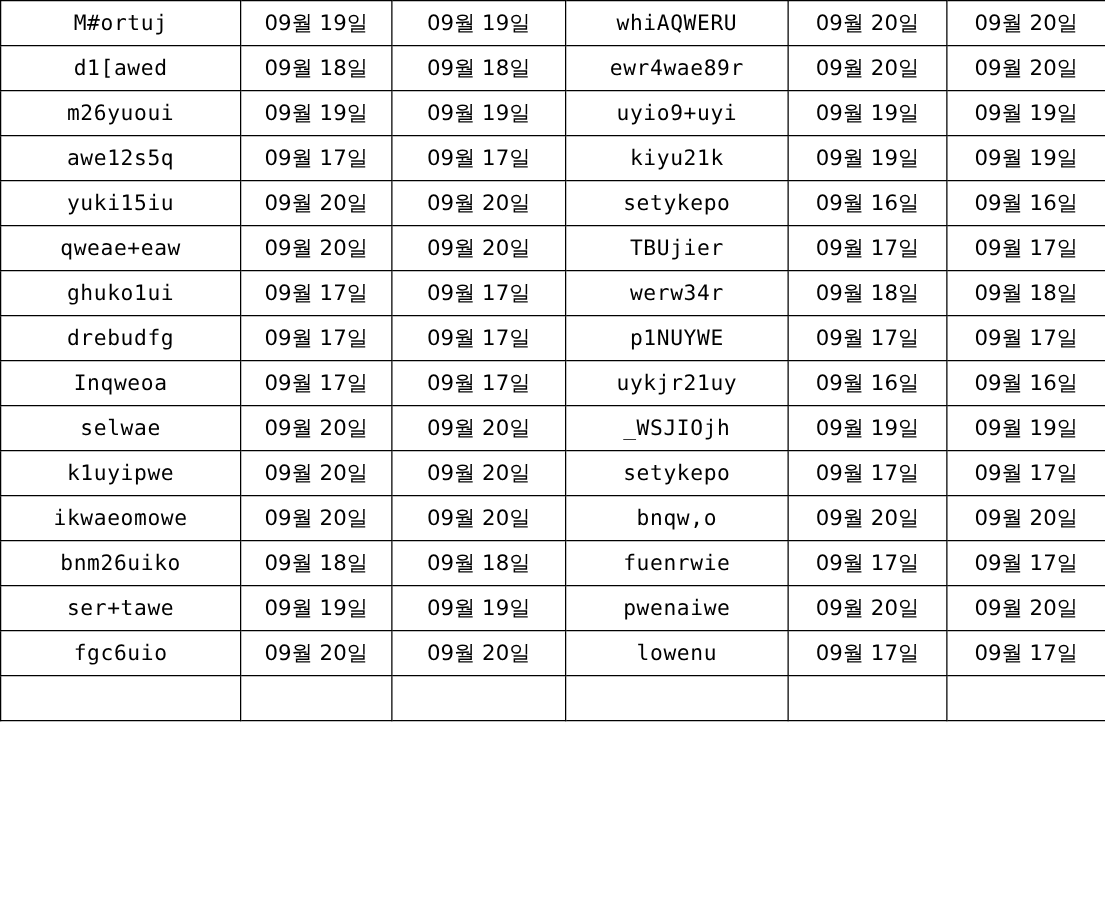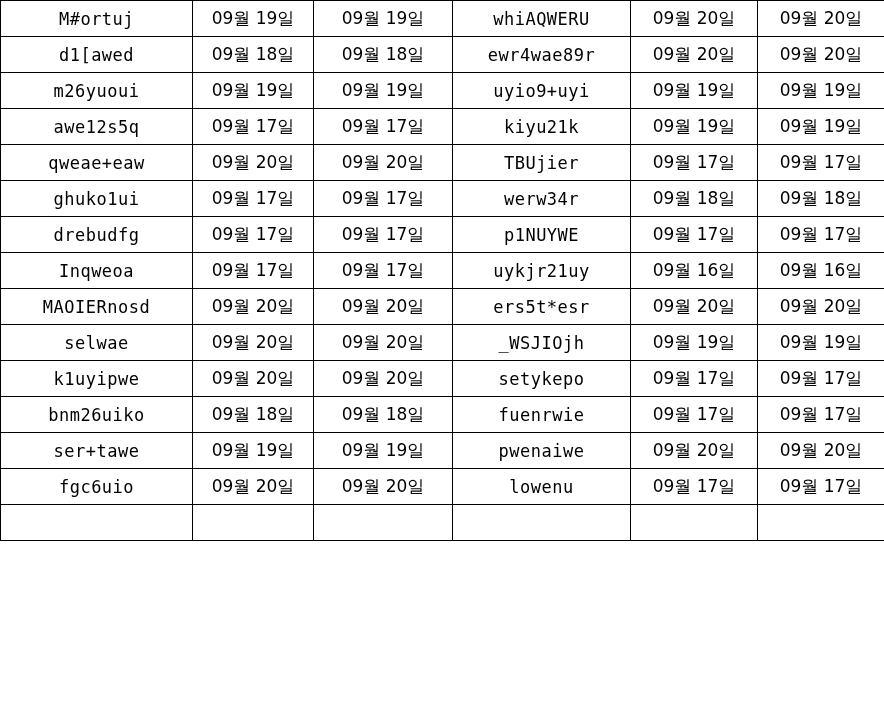--- a/index.html
+++ b/index.html
@@ -91,20 +91,28 @@
       </tr>
       <tr>
         <td class="name-cell">awe12s5q</td>
         <td class="date-cell">09월 17일</td>
         <td class="date-cell">09월 17일</td>
         <td class="name-cell">kiyu21k</td>
         <td class="date-cell">09월 19일</td>
         <td class="date-cell">09월 19일</td>
       </tr>
       <tr>
+        <td class="name-cell">yuki15iu</td>
+        <td class="date-cell">09월 20일</td>
+        <td class="date-cell">09월 20일</td>
+        <td class="name-cell">setykepo</td>
+        <td class="date-cell">09월 16일</td>
+        <td class="date-cell">09월 16일</td>
+      </tr>
+      <tr>
         <td class="name-cell">qweae+eaw</td>
         <td class="date-cell">09월 20일</td>
         <td class="date-cell">09월 20일</td>
         <td class="name-cell">TBUjier</td>
         <td class="date-cell">09월 17일</td>
         <td class="date-cell">09월 17일</td>
       </tr>
       <tr>
         <td class="name-cell">ghuko1ui</td>
         <td class="date-cell">09월 17일</td>
@@ -123,42 +131,42 @@
       </tr>
       <tr>
         <td class="name-cell">Inqweoa</td>
         <td class="date-cell">09월 17일</td>
         <td class="date-cell">09월 17일</td>
         <td class="name-cell">uykjr21uy</td>
         <td class="date-cell">09월 16일</td>
         <td class="date-cell">09월 16일</td>
       </tr>
       <tr>
-        <td class="name-cell">MAOIERnosd</td>
-        <td class="date-cell">09월 20일</td>
-        <td class="date-cell">09월 20일</td>
-        <td class="name-cell">ers5t*esr</td>
-        <td class="date-cell">09월 20일</td>
-        <td class="date-cell">09월 20일</td>
-      </tr>
-      <tr>
         <td class="name-cell">selwae</td>
         <td class="date-cell">09월 20일</td>
         <td class="date-cell">09월 20일</td>
         <td class="name-cell">_WSJIOjh</td>
         <td class="date-cell">09월 19일</td>
         <td class="date-cell">09월 19일</td>
       </tr>
       <tr>
         <td class="name-cell">k1uyipwe</td>
         <td class="date-cell">09월 20일</td>
         <td class="date-cell">09월 20일</td>
         <td class="name-cell">setykepo</td>
         <td class="date-cell">09월 17일</td>
         <td class="date-cell">09월 17일</td>
+      </tr>
+      <tr>
+        <td class="name-cell">ikwaeomowe</td>
+        <td class="date-cell">09월 20일</td>
+        <td class="date-cell">09월 20일</td>
+        <td class="name-cell">bnqw,o</td>
+        <td class="date-cell">09월 20일</td>
+        <td class="date-cell">09월 20일</td>
       </tr>
       <tr>
         <td class="name-cell">bnm26uiko</td>
         <td class="date-cell">09월 18일</td>
         <td class="date-cell">09월 18일</td>
         <td class="name-cell">fuenrwie</td>
         <td class="date-cell">09월 17일</td>
         <td class="date-cell">09월 17일</td>
       </tr>
       <tr>

